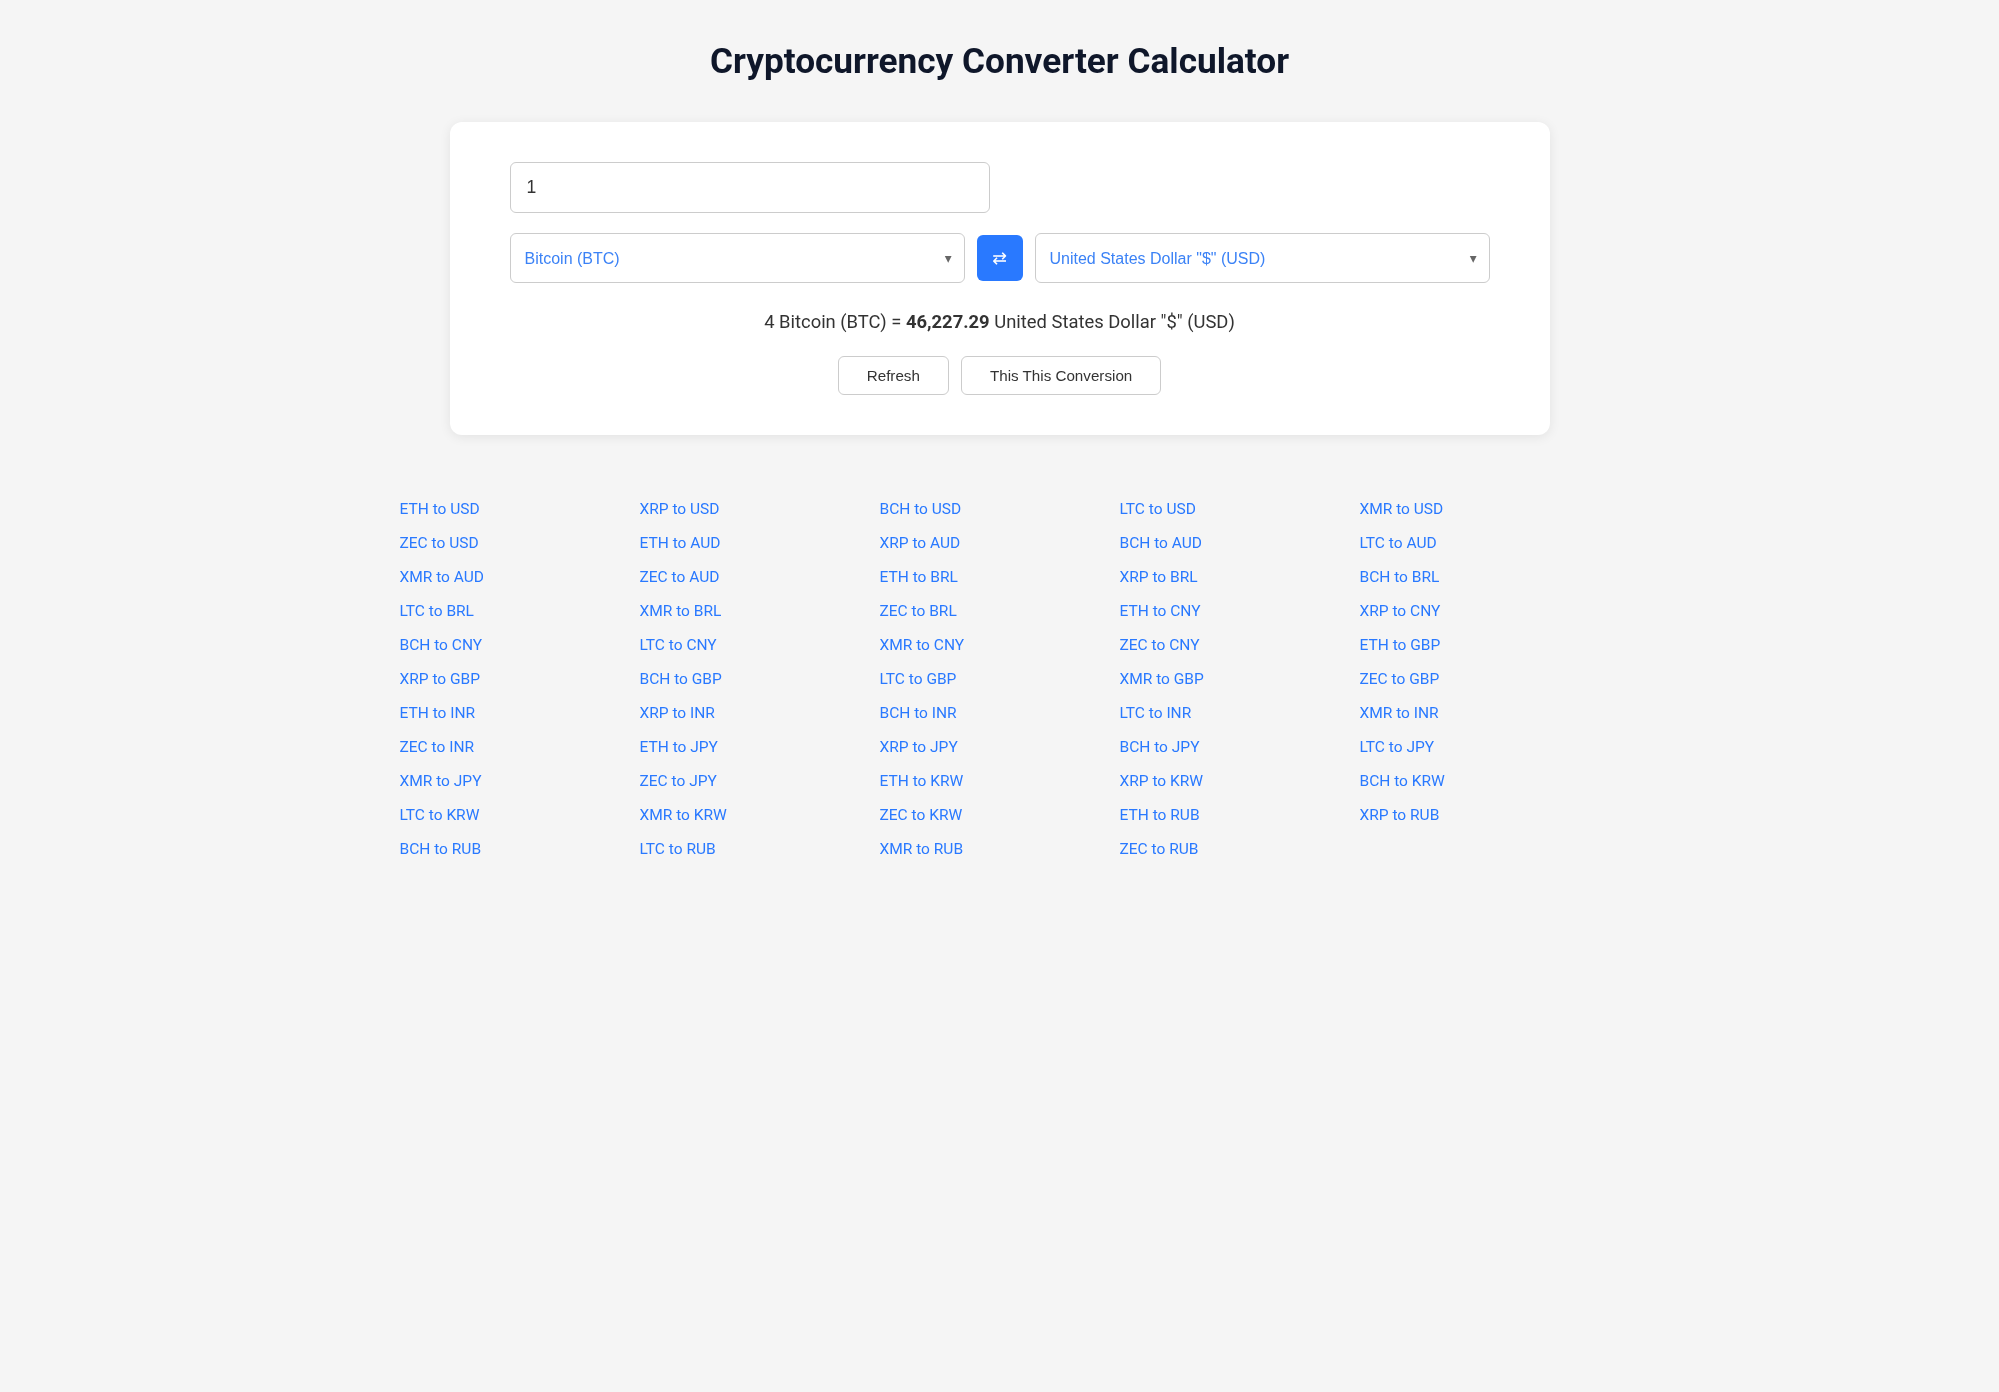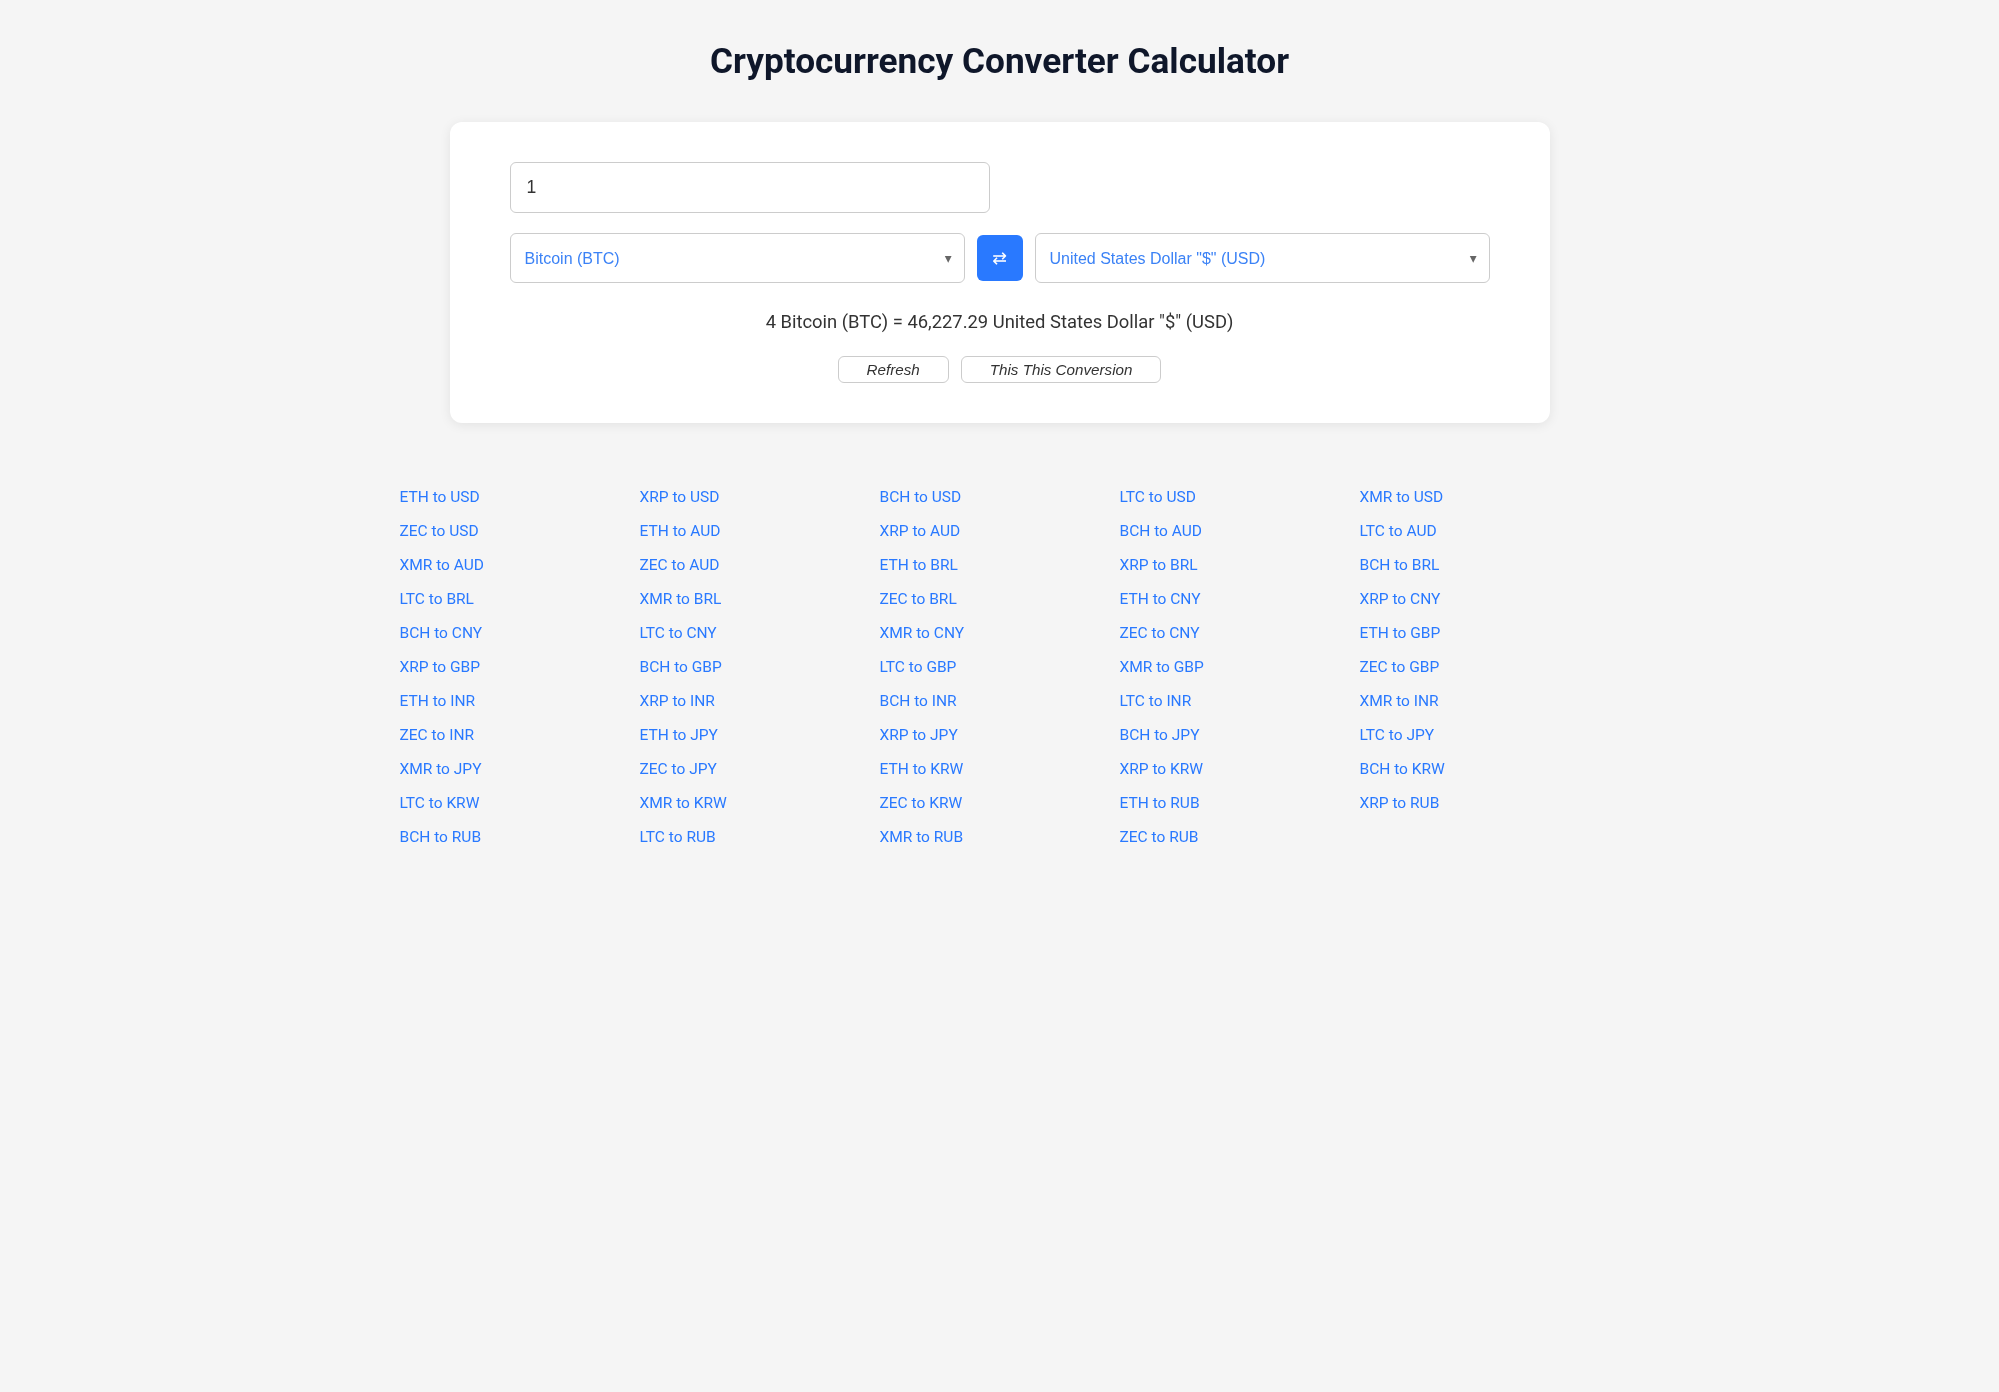--- a/index.html
+++ b/index.html
@@ -103,41 +103,40 @@
     }
 
     .result-row {
       text-align: center;
       font-size: 1.15rem;
       color: #333;
       margin-bottom: 24px;
     }
 
     .result-value {
-      font-weight: 400;
+      font-weight: 700;
       font-size: 1.15rem;
     }
 
     .action-buttons {
       display: flex;
       justify-content: center;
       gap: 12px;
     }
 
     .btn-refresh,
     .btn-save {
-      padding: 4px 28px;
+      padding: 10px 28px;
       font-size: 0.95rem;
       border-radius: 6px;
       cursor: pointer;
       border: 1.5px solid #ccc;
       background: #fff;
       color: #333;
       transition: background 0.15s;
-      font-style: italic;
     }
 
     .popular-section {
       max-width: 1200px;
       margin: 0 auto;
     }
 
     .popular-title {
       text-align: center;
       font-size: 1.7rem;

